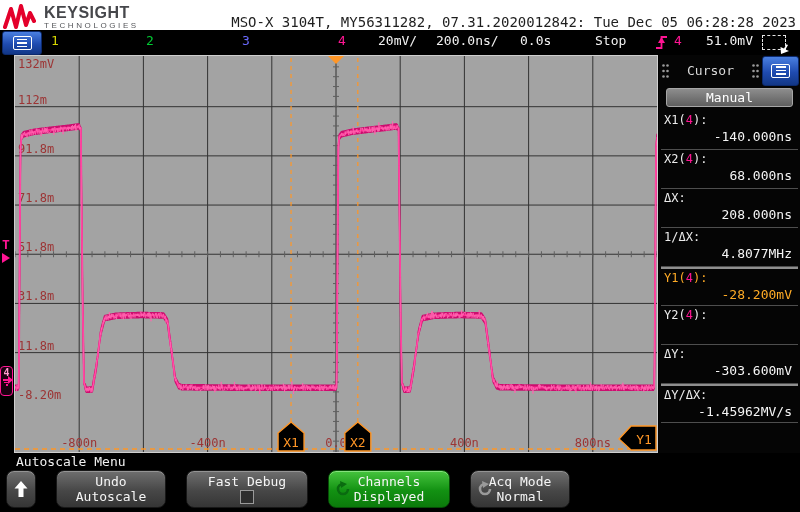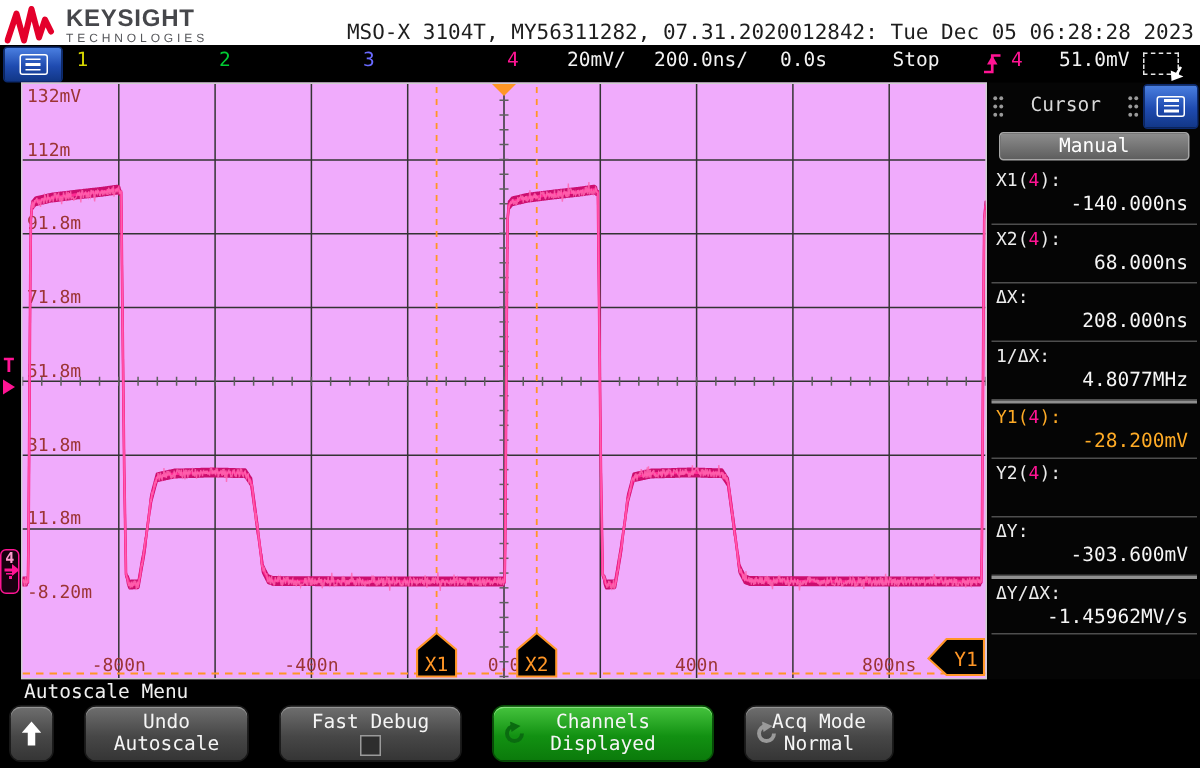--- a/index.html
+++ b/index.html
@@ -21,21 +21,21 @@
   .menu-btn{position:absolute;left:2px;top:1px;width:38px;height:22px;border-radius:3px;
             background:linear-gradient(180deg,#4a7fe0,#1f4bb0 55%,#123787);
             border:1px solid #0c2a6e;display:flex;align-items:center;justify-content:center;}
   .burger{width:17px;height:12px;border:1.5px solid #fff;border-radius:2px;
           display:flex;flex-direction:column;justify-content:space-evenly;align-items:center;}
   .burger i{display:block;width:10px;height:1.5px;background:#fff;}
   .ptr-icon{position:absolute;left:762px;top:5px;width:22px;height:13px;border:1px dashed #e6e6e6;}
   .ptr-icon svg{position:absolute;right:-4px;bottom:-5px;}
   
   .plot-frame{position:absolute;left:14px;top:55px;width:644px;height:398px;box-sizing:border-box;
-              border:1px solid #cfcfcf;background:#f0abfc;}
+              border:1px solid #cfcfcf;background:#a3a3a3;}
   .plot-frame svg{display:block;}
   .trig-marker{position:absolute;left:2px;top:240px;color:#ff1493;font-weight:bold;font-size:13px;
                line-height:10px;}
   .trig-marker .tri{display:block;width:0;height:0;border-left:8px solid #ff1493;
                     border-top:5px solid transparent;border-bottom:5px solid transparent;margin-top:3px;}
   .gnd-marker{position:absolute;left:0px;top:366px;width:13px;height:30px;box-sizing:border-box;
               border:1.5px solid #ff1493;border-radius:4px;background:#190010;color:#ff9bce;
               font-size:10px;font-weight:bold;text-align:center;line-height:11px;}
   .gnd-marker .gbar{display:block;margin:1px auto 0;background:#ff1493;height:1.5px;}
   .gnd-marker .gtri{position:absolute;right:-1px;top:9px;width:0;height:0;
@@ -356,21 +356,21 @@
           </svg>
         </button>
         <button class="skey" style="width: 110px;">
           <div>Undo</div>
           <div>Autoscale</div>
         </button>
         <button class="skey" style="width: 122px;">
           <div>Fast Debug</div>
           <div class="chk"></div>
         </button>
-        <button class="skey green" style="width: 148px;">
+        <button class="skey green" style="width: 122px;">
           <svg class="cyc" width="16" height="16" viewBox="0 0 16 16">
             <path d="M13 8 A5 5 0 1 1 8 3" fill="none" stroke="#0a6b10" stroke-width="2.6"></path>
             <polygon points="5,0 12,3 6,7" fill="#0a6b10"></polygon>
           </svg>
           <div>Channels</div>
           <div>Displayed</div>
         </button>
         <button class="skey" style="width: 100px;">
           <svg class="cyc" width="16" height="16" viewBox="0 0 16 16">
             <path d="M13 8 A5 5 0 1 1 8 3" fill="none" stroke="#9a9a9a" stroke-width="2.6"></path>

